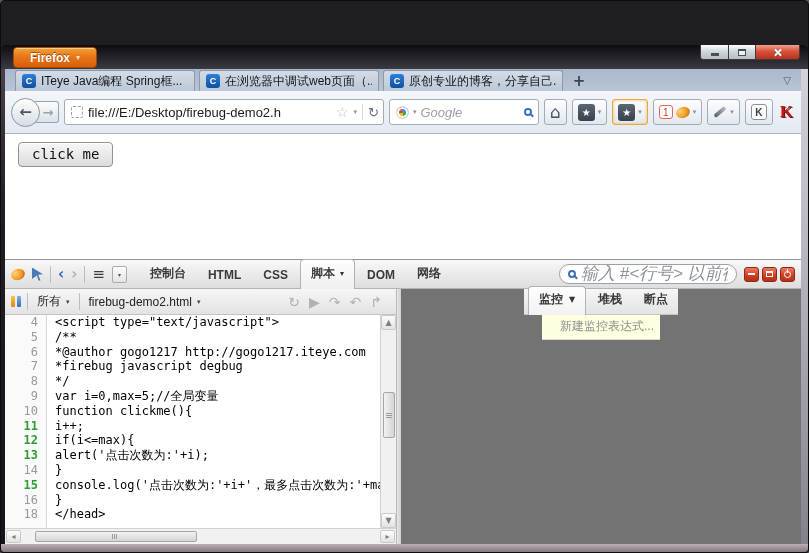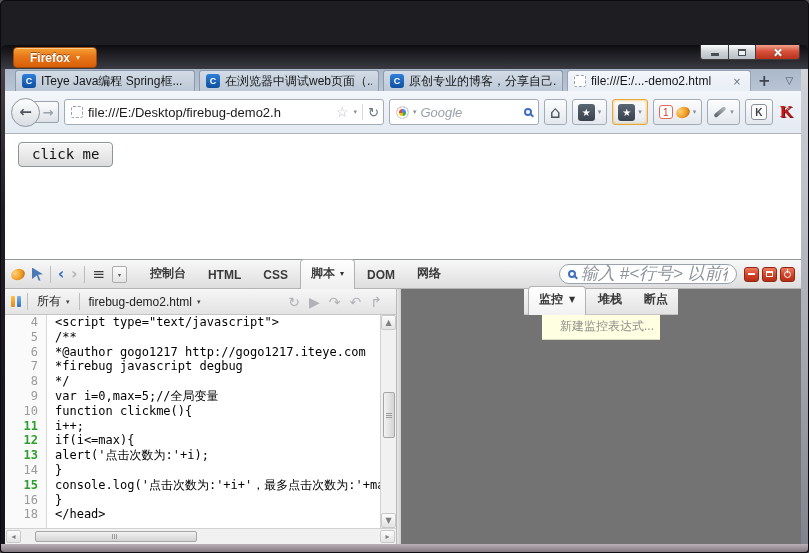--- a/index.html
+++ b/index.html
@@ -247,25 +247,20 @@
     <span class="tab-label">在浏览器中调试web页面（...</span>
 
   </div>
 
   <div class="tab">
     <span class="favicon fav-iteye">C</span>
     <span class="tab-label">原创专业的博客，分享自己...</span>
 
   </div>
 
-  <div class="tab active">
-    <span class="favicon fav-dashed"></span>
-    <span class="tab-label">file:///E:/...-demo2.html</span>
-    <span class="tab-close glyph">×</span>
-  </div>
 <div class="newtab-btn glyph" id="new-tab-button">+</div>
         <div class="strip-spacer"></div>
         <div class="alltabs-btn glyph">▽</div>
       </div>
 
       <div class="navbar">
         <div class="navgroup">
           <div class="btn-back glyph">←</div>
           <div class="btn-fwd glyph">→</div>
         </div>

